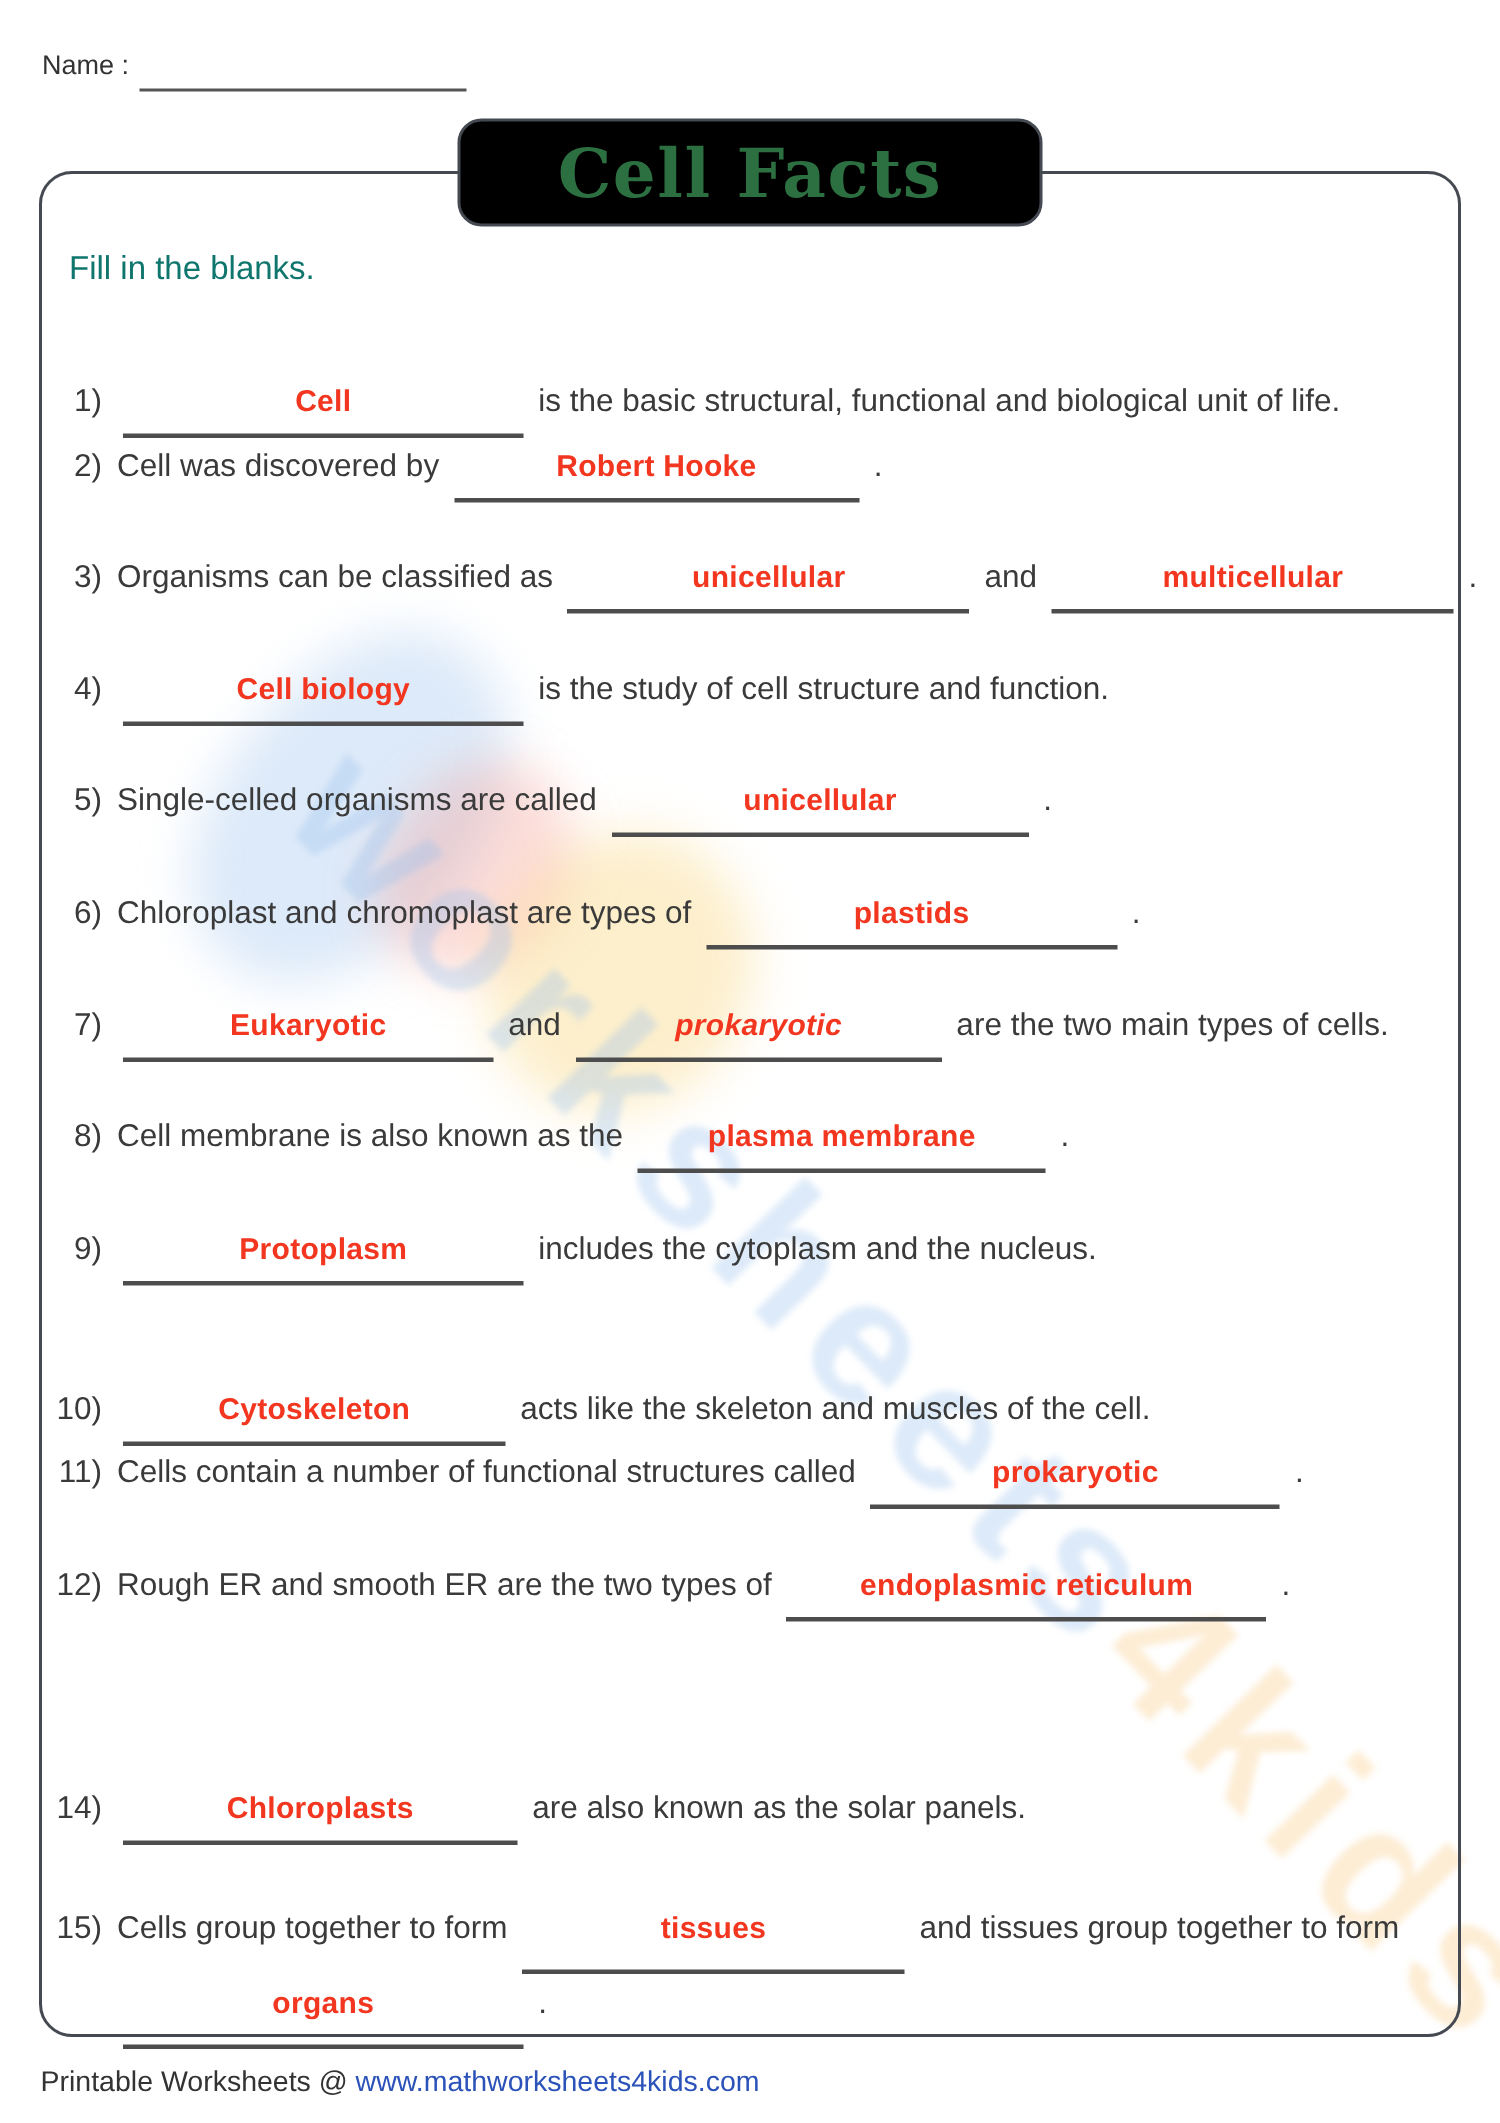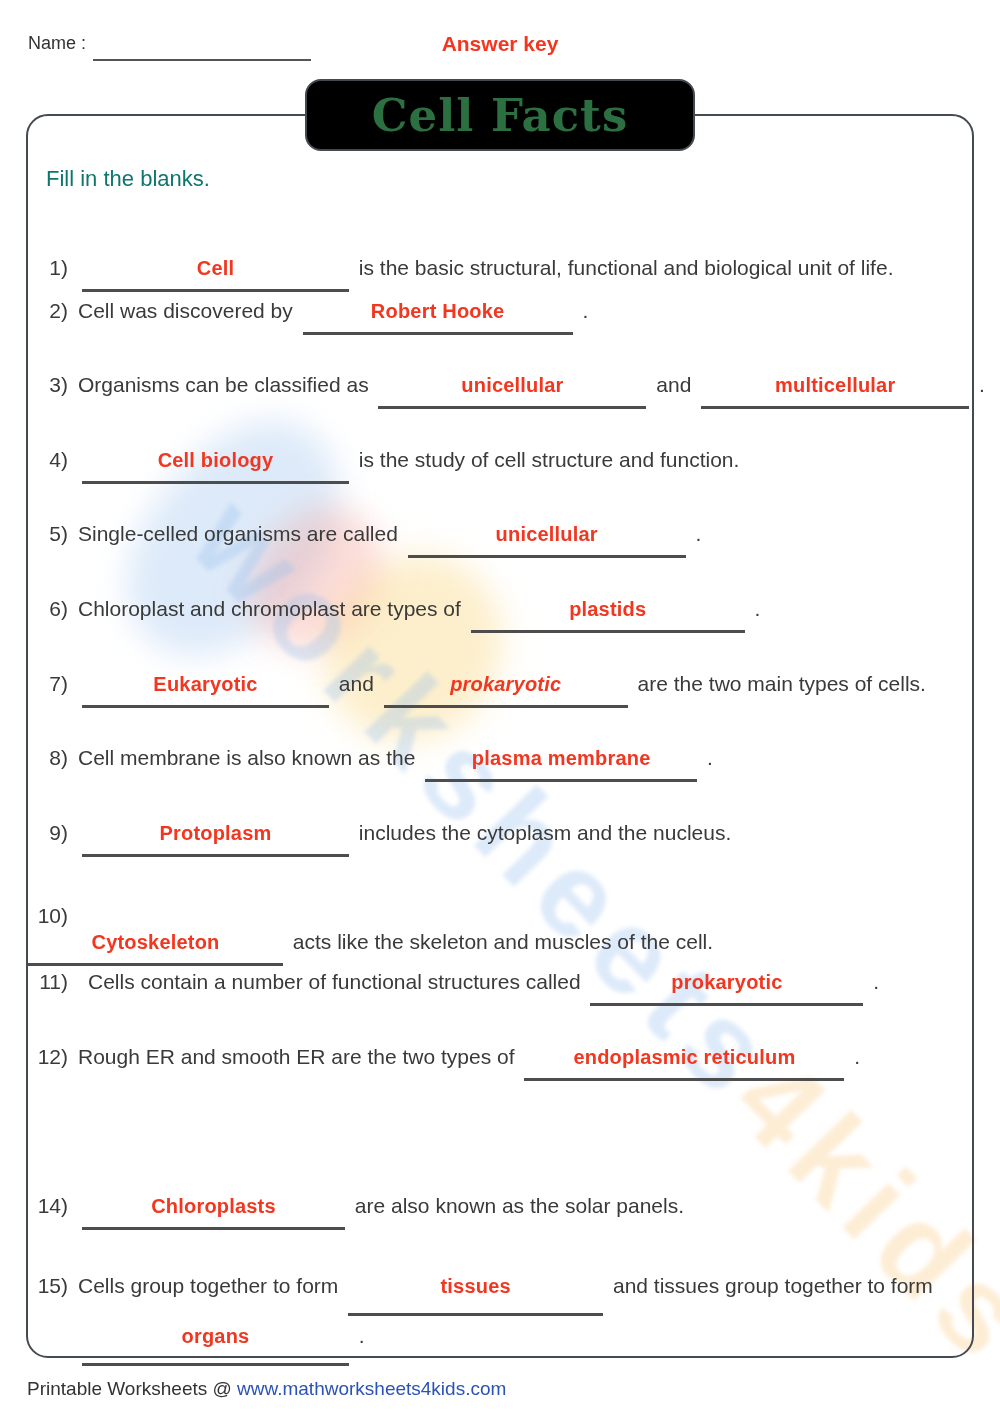--- a/index.html
+++ b/index.html
@@ -50,21 +50,20 @@
   .footer-link{color:var(--link-blue,#2b52b8);text-decoration:none;cursor:pointer;}
 </style>
 </head>
 <body>
 
 <div class="page">
 
   <span class="name-label">Name :</span>
   <span class="name-line"></span>
 
-  <div class="answer-key">Answer key</div>
 
   <div class="watermark">
     <span class="wm-blob b1"></span>
     <span class="wm-blob b2"></span>
     <span class="wm-blob b3"></span>
     <div class="wm-text">
       <span class="wm1">worksheets</span><span class="wm2">4kids</span>
     </div>
   </div>
 
@@ -106,25 +105,25 @@
         <span class="qbody"><span class="blank" style="width: 247px;"><span class="answer">Eukaryotic</span></span> <span class="qtext">and</span> <span class="blank" style="width: 244px; font-style: italic;"><span class="answer">prokaryotic</span></span> <span class="qtext">are the two main types of cells.</span></span>
       </div>
       <div class="qrow" style="top: 744px;">
         <span class="qnum">8)</span>
         <span class="qbody"><span class="qtext">Cell membrane is also known as the</span> <span class="blank" style="width: 272px;"><span class="answer">plasma membrane</span></span> <span class="qtext">.</span></span>
       </div>
       <div class="qrow" style="top: 819px;">
         <span class="qnum">9)</span>
         <span class="qbody"><span class="blank" style="width: 267px;"><span class="answer">Protoplasm</span></span> <span class="qtext">includes the cytoplasm and the nucleus.</span></span>
       </div>
-      <div class="qrow" style="top: 904px; flex-direction: column;">
+      <div class="qrow" style="top: 926px;">
         <span class="qnum">10)</span>
         <span class="qbody"><span class="blank" style="width: 255px;"><span class="answer">Cytoskeleton</span></span> <span class="qtext">acts like the skeleton and muscles of the cell.</span></span>
       </div>
-      <div class="qrow" style="top: 968px; gap: 10px;">
+      <div class="qrow" style="top: 968px;">
         <span class="qnum">11)</span>
         <span class="qbody"><span class="qtext">Cells contain a number of functional structures called</span> <span class="blank" style="width: 273px;"><span class="answer">prokaryotic</span></span> <span class="qtext">.</span></span>
       </div>
       <div class="qrow" style="top: 1043px;">
         <span class="qnum">12)</span>
         <span class="qbody"><span class="qtext">Rough ER and smooth ER are the two types of</span> <span class="blank" style="width: 320px;"><span class="answer">endoplasmic reticulum</span></span> <span class="qtext">.</span></span>
       </div>
       <div class="qrow" style="top: 1192px;">
         <span class="qnum">14)</span>
         <span class="qbody"><span class="blank" style="width: 263px;"><span class="answer">Chloroplasts</span></span> <span class="qtext">are also known as the solar panels.</span></span>

